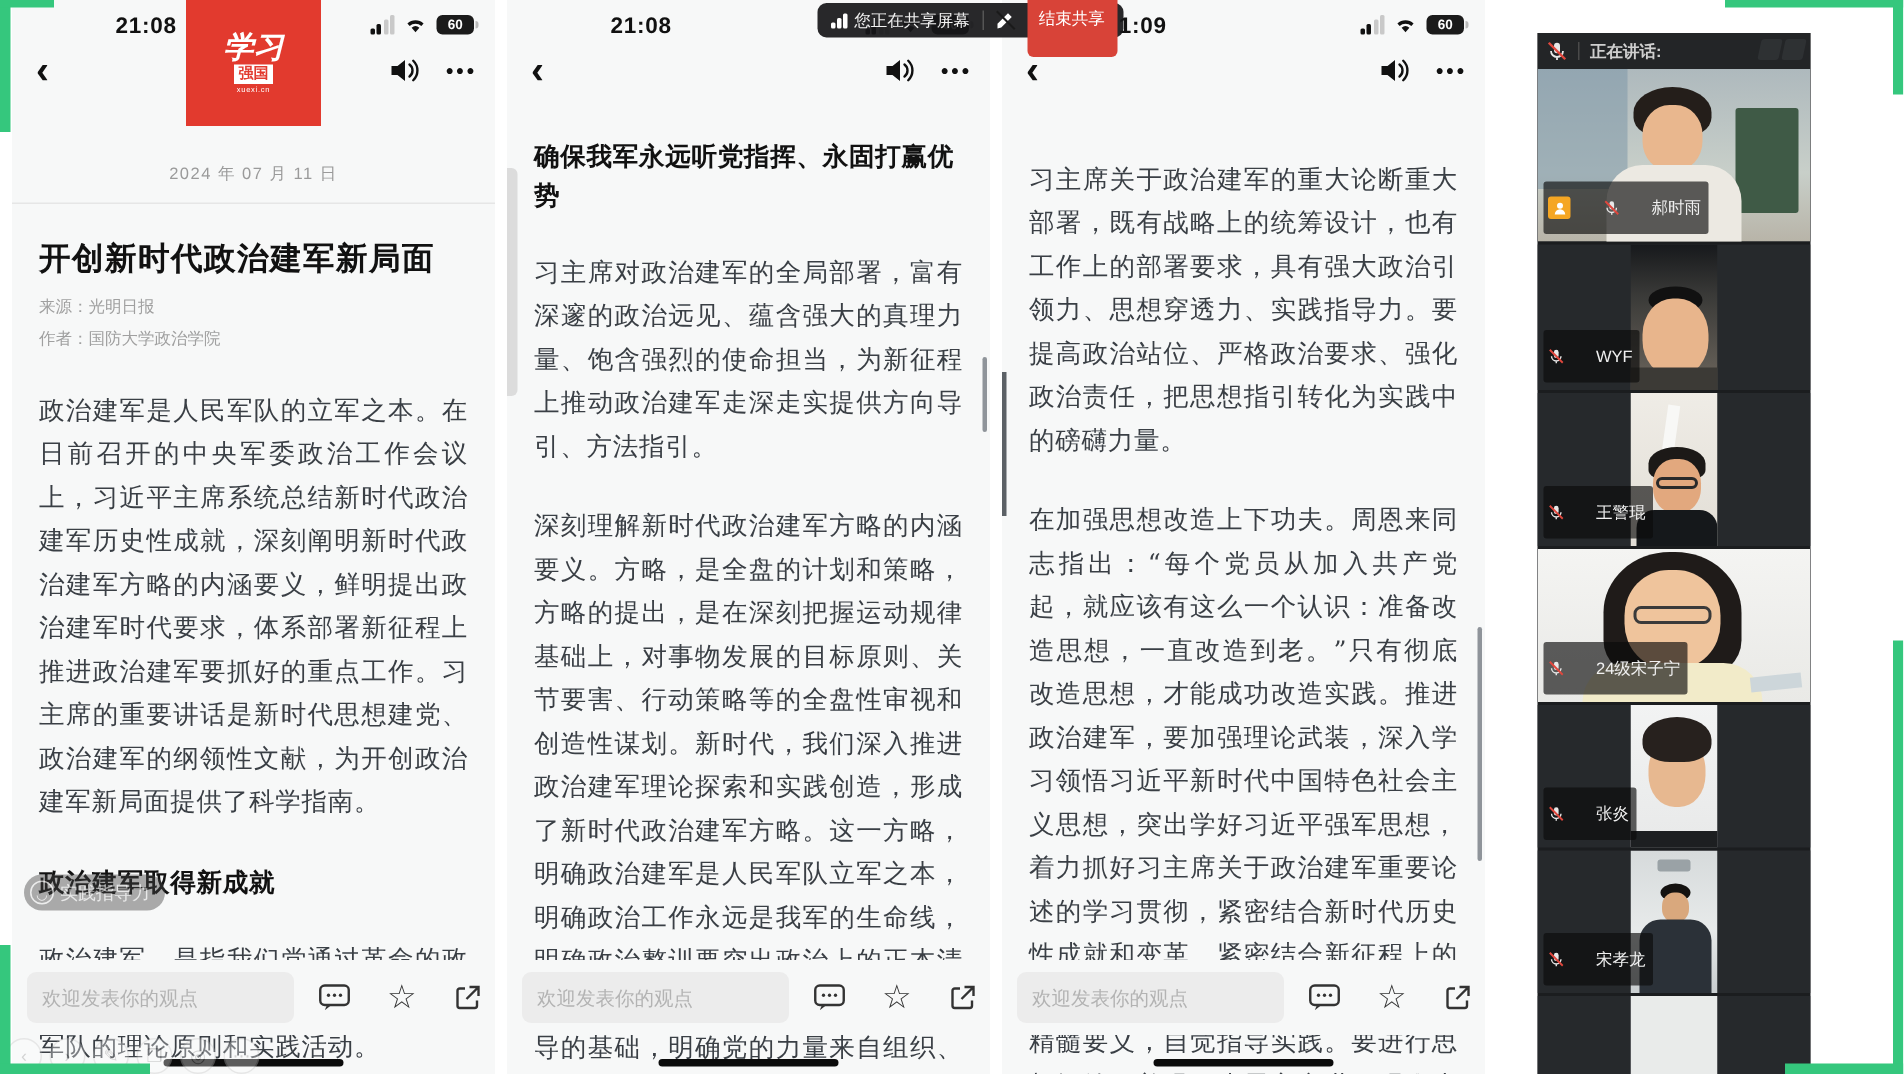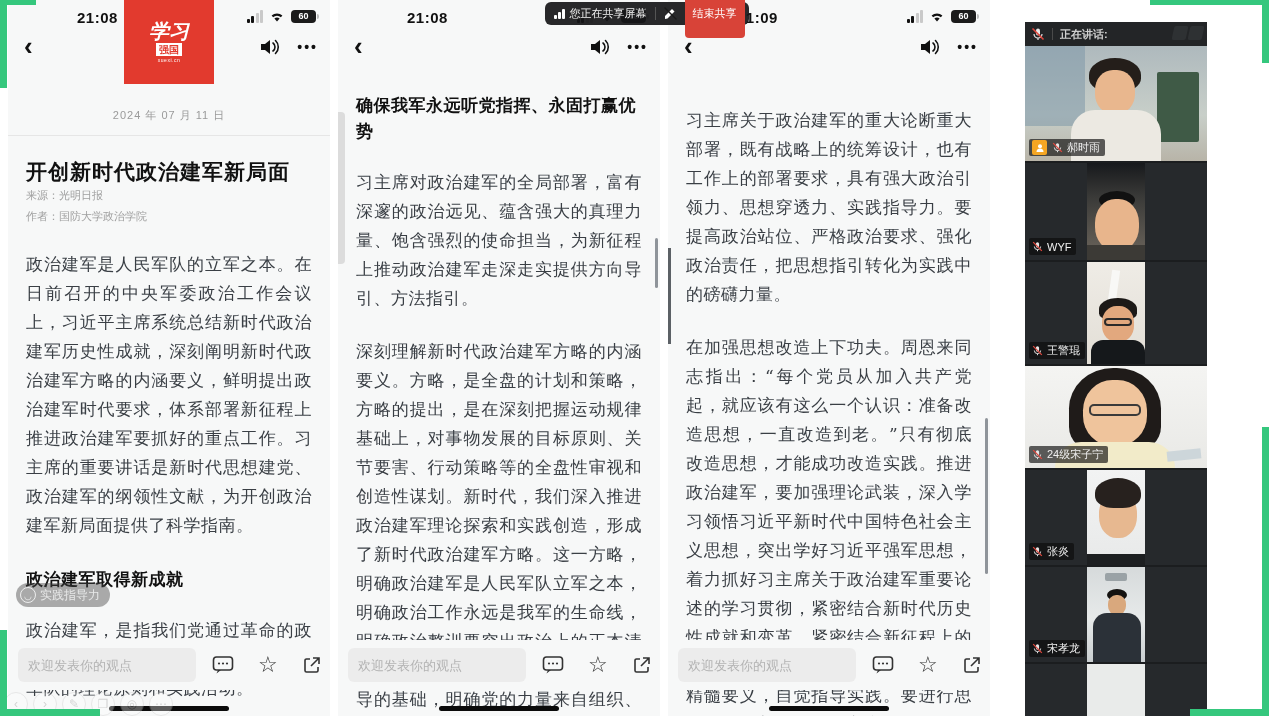--- a/index.html
+++ b/index.html
@@ -29,21 +29,21 @@
   .logo{position:absolute;left:116px;top:0;width:90px;height:84px;background:#e23a2e;
         display:flex;flex-direction:column;align-items:center;justify-content:center;z-index:3;}
   .logo-l1{color:#fff;font-style:italic;font-weight:bold;font-size:20px;font-family:"DejaVu Serif",serif;line-height:20px;}
   .logo-l2{margin-top:2px;background:#fff;color:#e23a2e;font-size:10px;font-weight:bold;padding:0 3px;line-height:13px;}
   .logo-sub{color:#fff;font-size:5px;margin-top:1px;letter-spacing:.5px;}
   .date{margin-top:26px;text-align:center;font-size:11px;color:#9a9a9a;letter-spacing:1px;}
   .rule{height:1px;background:#e6e6e6;margin:12px 0 0 0;}
 
   .article{padding:0 18px;font-family:"DejaVu Serif","Liberation Serif",serif;}
   .a-title{font-size:21px;font-weight:bold;color:#111;margin:22px 0 0 0;letter-spacing:1px;}
-  .a-meta{font-size:11px;color:#a0a0a0;margin-top:0;line-height:19px;font-family:"Liberation Sans",sans-serif;}
+  .a-meta{font-size:11px;color:#a0a0a0;margin-top:10px;line-height:19px;font-family:"Liberation Sans",sans-serif;}
   .a-p{font-size:17px;line-height:29px;color:#3a3f45;text-align:justify;margin:24px 0 0 0;letter-spacing:.5px;}
   .a-h{font-size:17px;line-height:26px;color:#111;font-weight:bold;margin:26px 0 0 0;letter-spacing:.5px;}
   .a-h-top{margin-top:10px;}
 
   .comment-bar{position:absolute;left:0;right:0;bottom:26px;height:50px;background:#f7f8f8;z-index:4;
                display:flex;align-items:center;}
   .cmt-input{margin-left:10px;width:178px;height:34px;border:none;outline:none;background:#ececec;
              border-radius:6px;font-size:13px;color:#555;padding:0 10px;box-sizing:border-box;
              font-family:"Liberation Sans",sans-serif;}
   .cmt-input::placeholder{color:#b3b3b3;}
@@ -82,22 +82,22 @@
   .panel{position:absolute;left:1025px;top:22px;width:182px;height:694px;background:#1b1d1f;overflow:hidden;}
   .panel-header{position:relative;height:24px;background:#232527;display:flex;align-items:center;}
   .ph-div{width:1px;height:12px;background:#4a4a4a;margin:0 7px;}
   .ph-text{color:#cfcfcf;font-size:11px;font-weight:bold;}
   .ph-right{position:absolute;right:4px;top:4px;display:flex;gap:2px;opacity:.5;}
   .ph-right span{width:14px;height:14px;background:#3a3d40;transform:skewX(-12deg);border-radius:2px;}
 
   .tile{position:relative;background:#26292c;margin-bottom:2px;overflow:hidden;}
   .vwrap{position:absolute;top:0;bottom:0;overflow:hidden;}
   .vfull{left:0;right:0;} .vmid{left:34%;right:34%;}
-  .name-tag{position:absolute;left:4px;bottom:5px;height:17px;background:rgba(10,10,10,.65);border-radius:2px;
-            display:flex;align-items:center;padding:0 5px 0 3px;gap:4px;z-index:5;}
+  .name-tag{position:absolute;left:4px;bottom:5px;height:35px;background:rgba(10,10,10,.65);border-radius:2px;
+            display:flex;align-items:center;padding:0 5px 0 3px;gap:21px;z-index:5;}
   .name-tag .nm{color:#f0f0f0;font-size:11px;white-space:nowrap;}
   .host-badge{width:15px;height:15px;background:#f5a623;border-radius:2px;display:flex;align-items:center;
               justify-content:center;margin-right:1px;}
 
   
   .hair,.face,.shirt,.prop{position:absolute;}
   .t0 .bg{position:absolute;inset:0;background:linear-gradient(180deg,#aeb9bd 0%,#c8cfc9 60%,#b8b4a8 100%);}
   .t0 .prop.cab{right:8px;top:26px;width:42px;height:70px;background:#3f5a46;border-radius:2px;}
   .t0 .prop.cur{left:0;top:0;width:60px;height:80px;background:#7e98a8;opacity:.55;}
   .t0 .hair{left:64px;top:12px;width:52px;height:34px;border-radius:50% 50% 40% 40%;background:#241e1a;}

